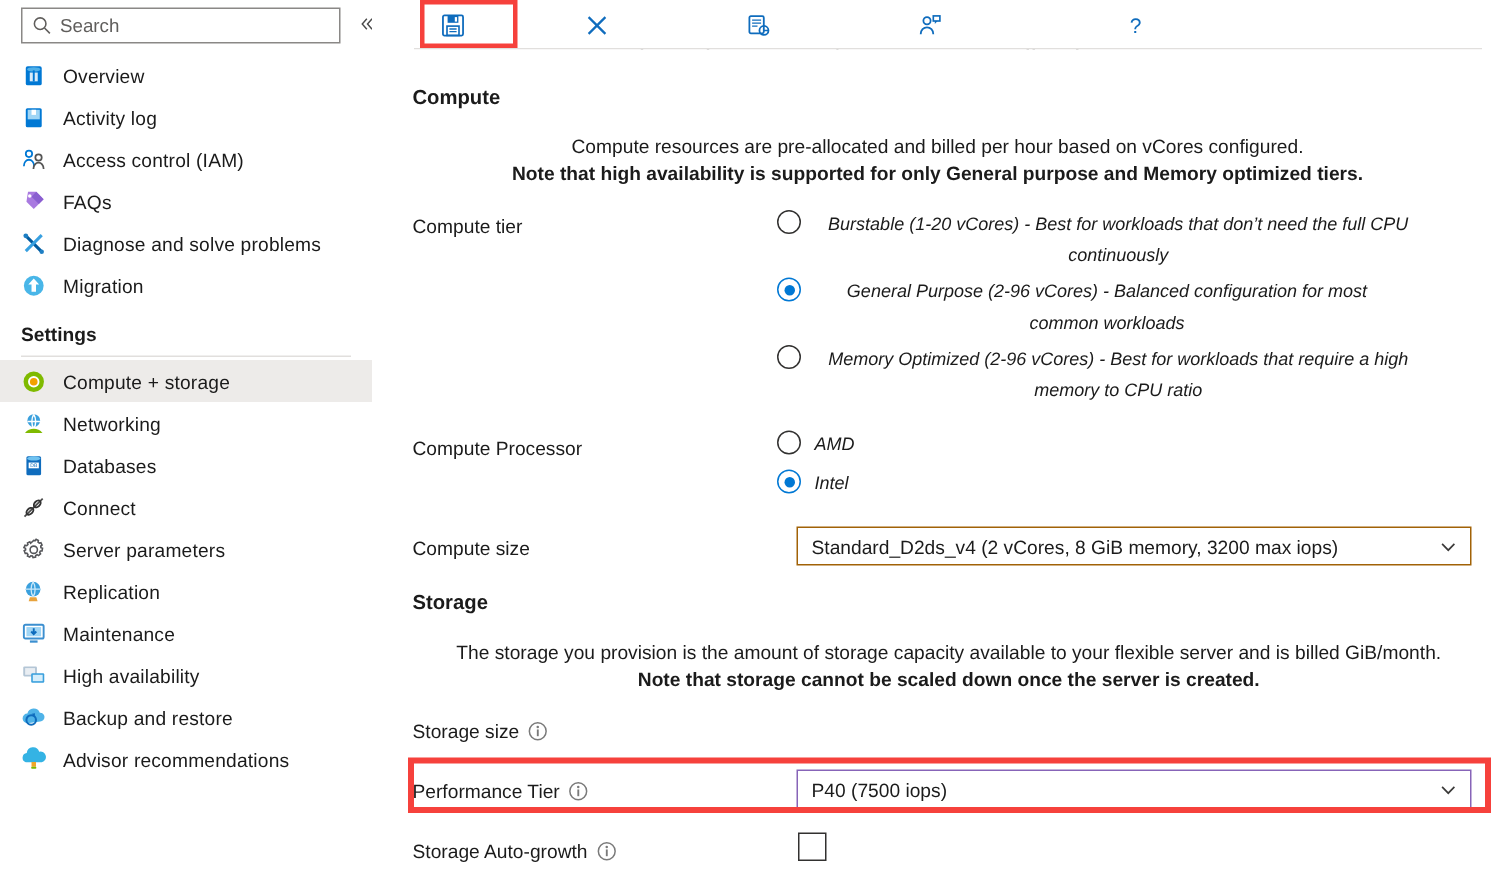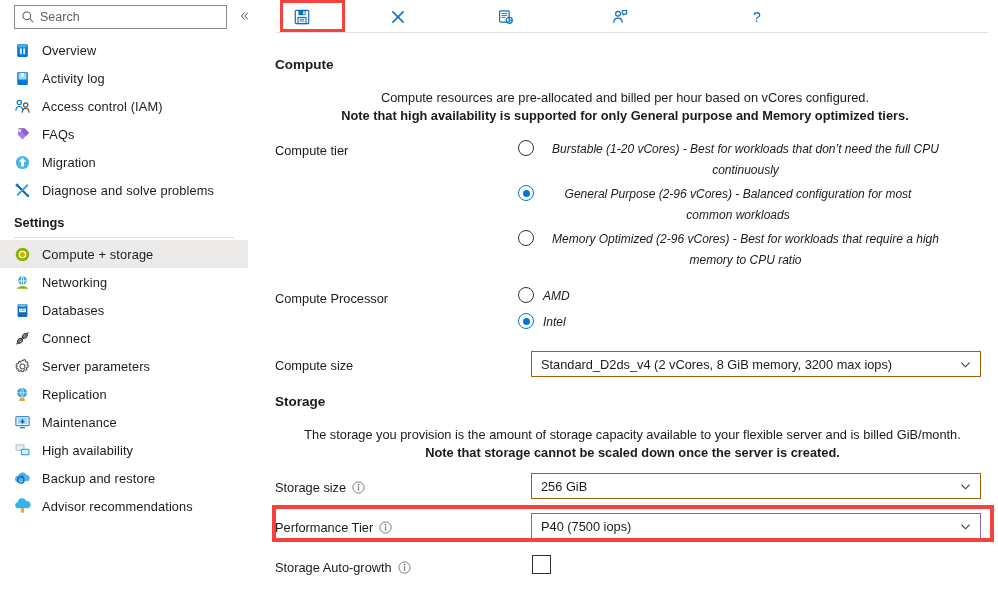--- a/index.html
+++ b/index.html
@@ -208,34 +208,34 @@
         <svg class="ico" viewBox="0 0 16 16">
           <path d="M9.6 1.8l4.6 4.6-6.2 6.2-4.6-4.6 1-6.2z" fill="#a97ae0"></path>
           <path d="M9.6 1.8l4.6 4.6-3 3-4.6-4.6z" fill="#8a5fd0"></path>
           <circle cx="5.5" cy="4.4" r="1.1" fill="#fff"></circle>
         </svg>
         <span class="lbl">FAQs</span>
       </div>
 
       <div class="nav-item">
         <svg class="ico" viewBox="0 0 16 16">
-          <circle cx="8" cy="8" r="6.2" fill="#49b6e8"></circle>
-          <path d="M8 3.4l3.4 3.8H9.4v4.6H6.6V7.2H4.6z" fill="#fff"></path>
-        </svg>
-        <span class="lbl">Migration</span>
-      </div>
-
-      <div class="nav-item">
-        <svg class="ico" viewBox="0 0 16 16">
           <line x1="2.6" y1="2.6" x2="12.6" y2="12.6" stroke="#005a9e" stroke-width="1.9"></line>
           <line x1="13" y1="2.6" x2="3" y2="12.6" stroke="#38a0e0" stroke-width="1.9"></line>
           <circle cx="3" cy="3" r="1.5" fill="#1e7fc4"></circle>
           <circle cx="13" cy="13" r="1.4" fill="#1e7fc4"></circle>
         </svg>
         <span class="lbl">Diagnose and solve problems</span>
+      </div>
+
+      <div class="nav-item">
+        <svg class="ico" viewBox="0 0 16 16">
+          <circle cx="8" cy="8" r="6.2" fill="#49b6e8"></circle>
+          <path d="M8 3.4l3.4 3.8H9.4v4.6H6.6V7.2H4.6z" fill="#fff"></path>
+        </svg>
+        <span class="lbl">Migration</span>
       </div>
 
       <div class="nav-group">Settings</div>
       <div class="nav-sep"></div>
 
       <div class="nav-item selected">
         <svg class="ico" viewBox="0 0 16 16">
           <circle cx="8" cy="8" r="6.4" fill="#7fba00"></circle>
           <circle cx="8" cy="8" r="3.6" fill="#fff"></circle>
           <circle cx="8" cy="8" r="2.4" fill="#f2a100"></circle>
@@ -443,26 +443,20 @@
 
     <div class="field-label" style="left:13px; top:447px;">
       <span>Storage size</span>
       <svg class="infoico" viewBox="0 0 13 13">
         <circle cx="6.5" cy="6.5" r="5.6" fill="none" stroke="#7a7a7a" stroke-width="1"></circle>
         <circle cx="6.5" cy="3.6" r=".85" fill="#7a7a7a"></circle>
         <rect x="5.9" y="5.3" width="1.25" height="4.5" fill="#7a7a7a"></rect>
       </svg>
     </div>
 
-    <div class="combo" style="left:269px; top:440px; width:450px;">
-      <span class="cval">256 GiB</span>
-      <svg class="carrow" viewBox="0 0 13 13">
-        <polyline points="2.4,4.6 6.5,8.8 10.6,4.6" fill="none" stroke="#3b3a39" stroke-width="1.1"></polyline>
-      </svg>
-    </div>
 
     <div class="field-label" style="left:13px; top:487px;">
       <span>Performance Tier</span>
       <svg class="infoico" viewBox="0 0 13 13">
         <circle cx="6.5" cy="6.5" r="5.6" fill="none" stroke="#7a7a7a" stroke-width="1"></circle>
         <circle cx="6.5" cy="3.6" r=".85" fill="#7a7a7a"></circle>
         <rect x="5.9" y="5.3" width="1.25" height="4.5" fill="#7a7a7a"></rect>
       </svg>
     </div>
 

